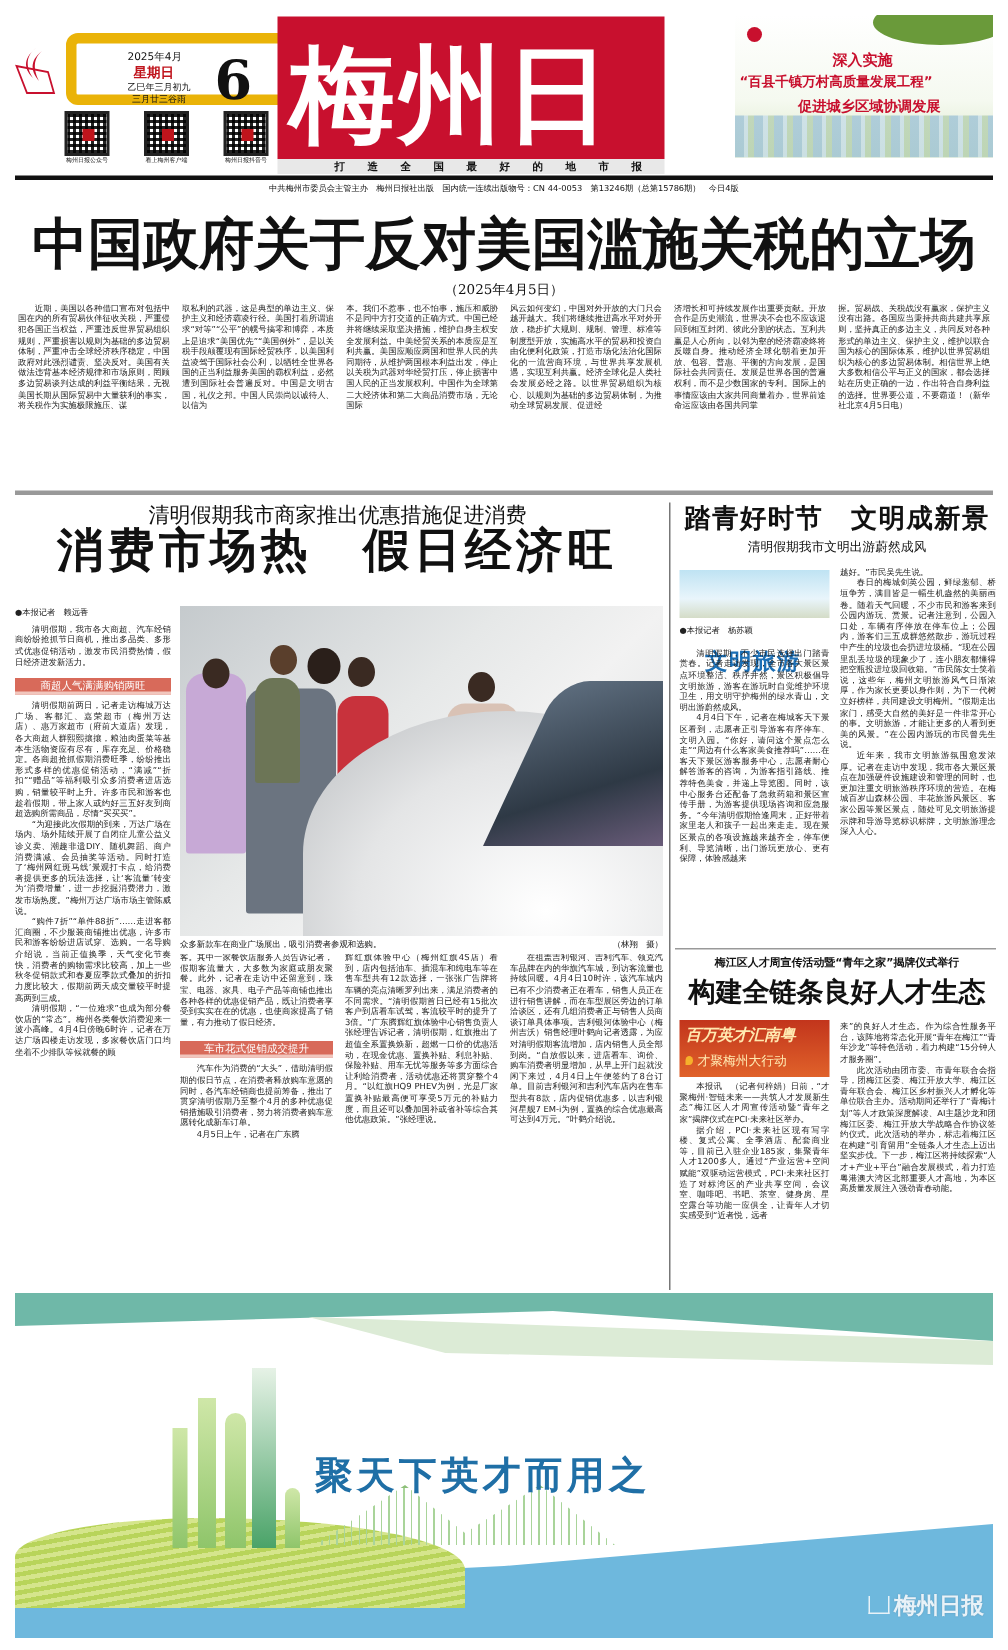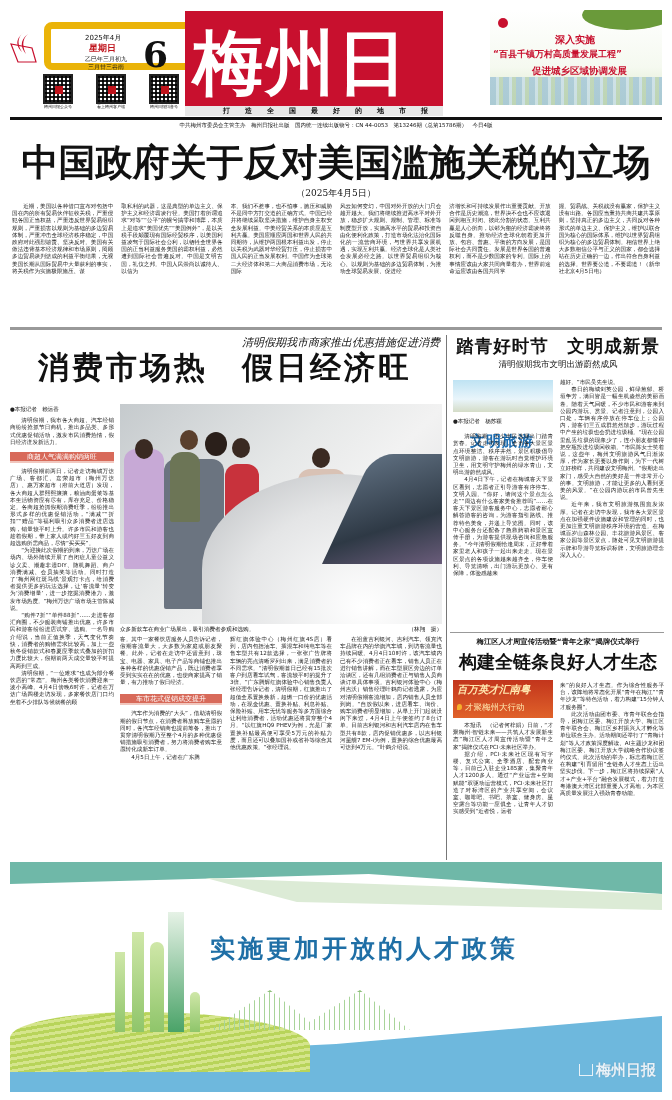--- a/index.html
+++ b/index.html
@@ -42,21 +42,21 @@
   .lead-title { left: 0; top: 140px; width: 672px; text-align: center; font-size: 37px; font-weight: bold; letter-spacing: 0px; line-height: 44px; font-family: "DejaVu Serif", serif; }
   .lead-date { left: 0; top: 187px; width: 672px; text-align: center; font-size: 9px; }
 
   .cols { display: flex; gap: 8px; font-size: 5.6px; line-height: 7.2px; font-family: "DejaVu Sans", sans-serif; color: #222; text-align: justify; }
   .cols p { text-indent: 2em; }
   .col { flex: 1; overflow: hidden; }
   .lead-cols { left: 12px; top: 203px; width: 648px; height: 122px; }
   .grey-rule { left: 10px; top: 327px; width: 652px; height: 3px; background: #999; }
 
   
-  .kicker1 { left: 10px; top: 335px; width: 430px; text-align: right; font-size: 11px; font-style: italic; }
+  .kicker1 { left: 10px; top: 335px; width: 430px; text-align: center; font-size: 14px; }
   .title1 { left: 10px; top: 347px; width: 430px; text-align: center; font-size: 31px; font-weight: bold; letter-spacing: 3px; line-height: 40px; }
   .byline { font-size: 5.5px; font-family: "DejaVu Sans", sans-serif; }
   .section-bar { background: #d86a5a; color: #fff; font-size: 7px; font-family: "DejaVu Sans", sans-serif; text-align:center; line-height: 11px; height: 11px; border-bottom: 2px solid #f1c6bd; }
 
   .photo { left: 120px; top: 404px; width: 322px; height: 220px; overflow: hidden;
            background: linear-gradient(135deg, #c5cacd 0%, #e6e8e8 40%, #f2f2f2 60%, #d8dadb 100%); }
   .photo .sign { position:absolute; right: 0; top: 0; width: 118px; height: 70px; background: #f4f4f4; border-left: 1px solid #555; }
   .photo .sign .t { position:absolute; left: 5px; top: 22px; font-size: 8px; color: #666; font-family: "DejaVu Sans", sans-serif; white-space: nowrap; }
   .photo .car { position:absolute; right: -30px; bottom: -40px; width: 270px; height: 190px; background: radial-gradient(ellipse at 60% 70%, #ffffff 0%, #e4e5e6 55%, #b9bcbf 100%); border-radius: 50% 50% 0 0; }
   .photo .windshield { position:absolute; right: 0; top: 50px; width: 120px; height: 110px; background: linear-gradient(160deg, #5f6f80, #2e3945 60%, #6a5c7a); transform: skewX(-25deg); transform-origin: bottom; border-radius: 20px 0 0 0; }
@@ -276,17 +276,17 @@
   <div class="top-band"></div>
   <div class="light-band"></div>
   <div class="bottom-band"></div>
   <div class="hill"></div>
   <div class="tower" style="left:105px; width:10px; height:80px;"></div>
   <div class="tower" style="left:122px; width:12px; height:100px;"></div>
   <div class="tower" style="left:140px; width:14px; height:90px; border-radius:8px 8px 0 0;"></div>
   <div class="tower" style="left:158px; width:16px; height:120px; background:linear-gradient(180deg,#e6f2e6,#4aa368);"></div>
   <div class="tower" style="left:180px; width:10px; height:40px; border-radius:5px 5px 0 0;"></div>
   <div class="bridge"></div>
-  <span class="line1">实施更加开放的人才政策</span>
+  <span class="line2">聚天下英才而用之</span>
   <div class="wm">
     <span class="wm-icon"></span><span>梅州日报</span>
   </div>
 </div>
 
 </body></html>

